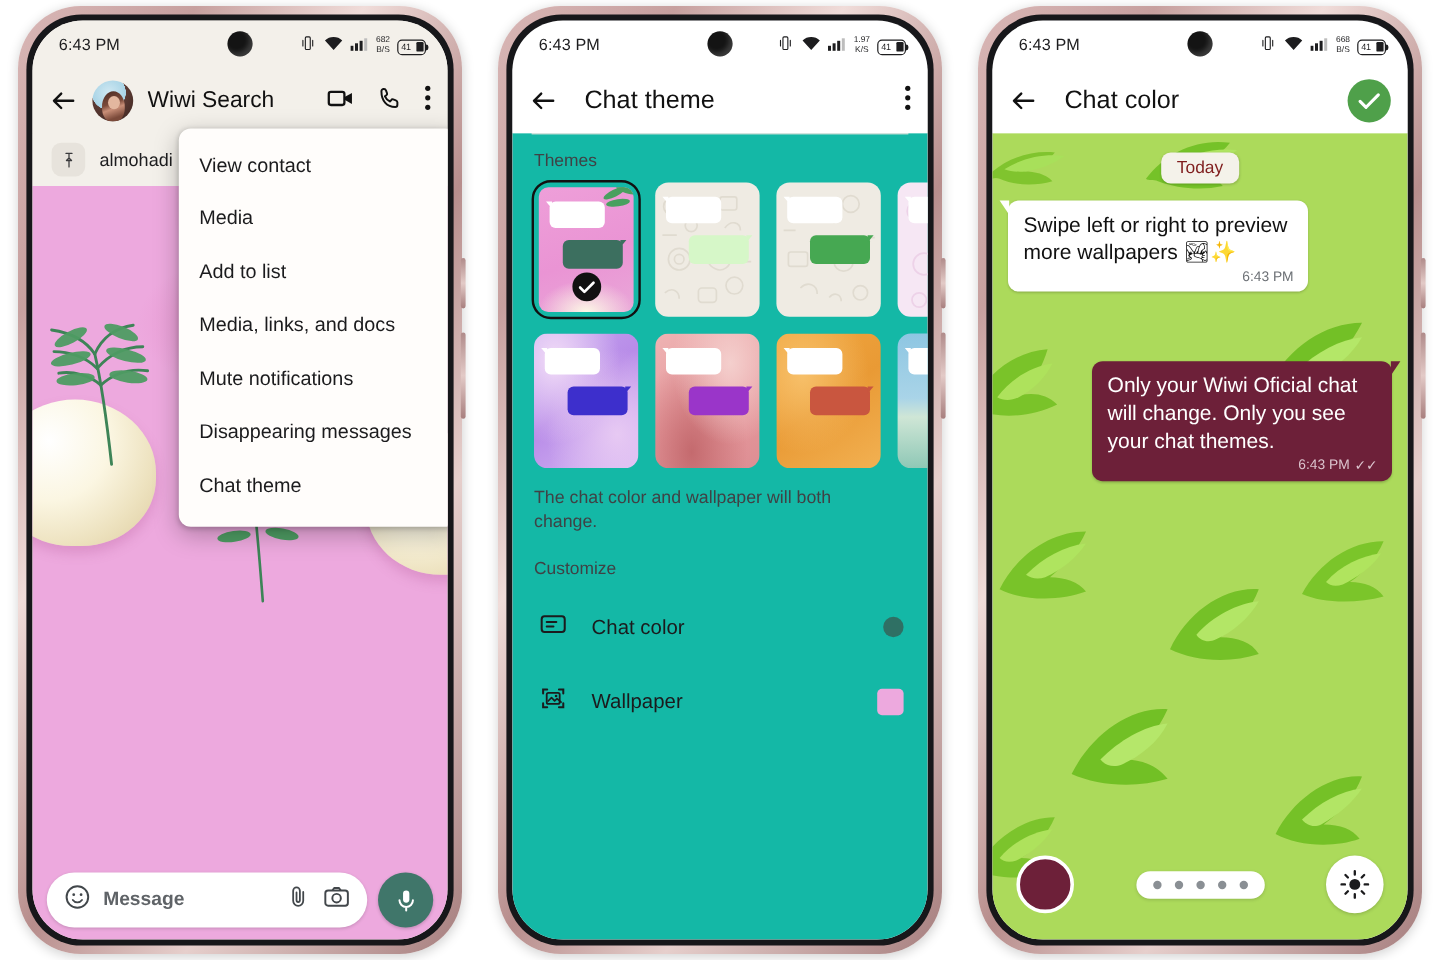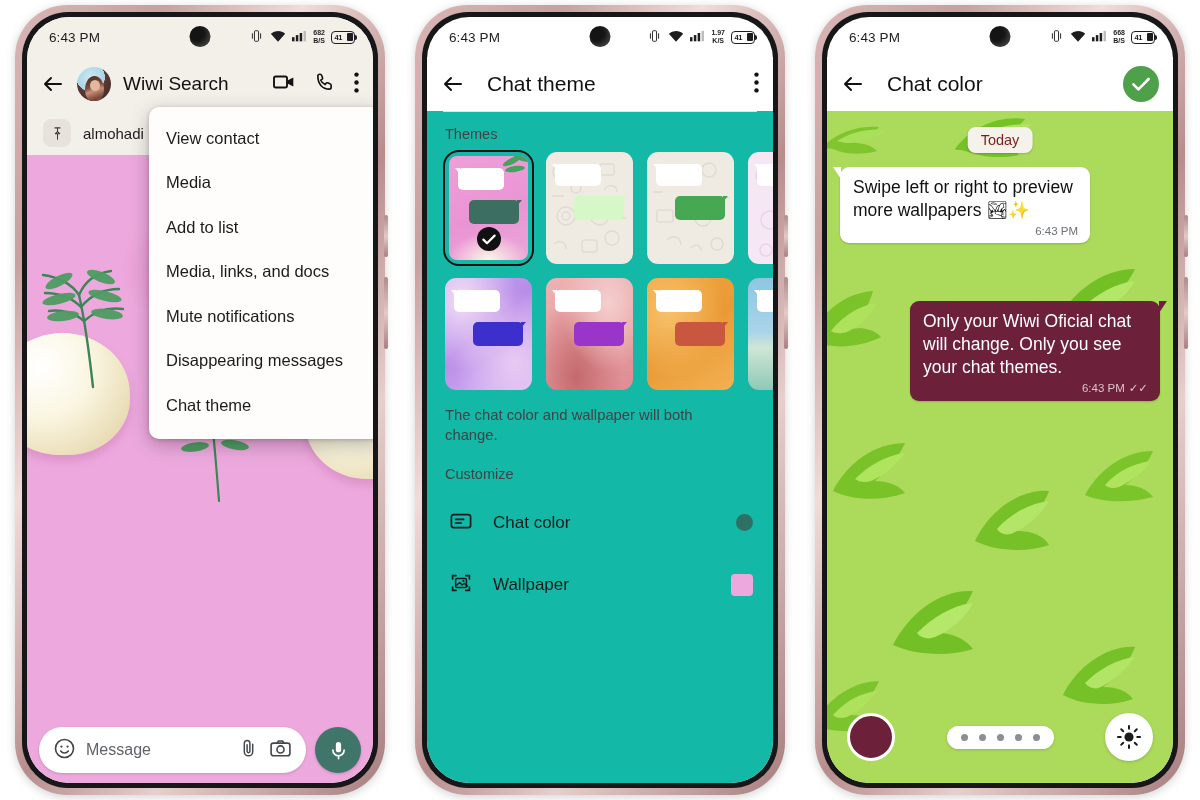--- a/index.html
+++ b/index.html
@@ -54,21 +54,21 @@
     position: relative;
     height: 40px;
     display: flex; align-items: center;
     justify-content: space-between;
     padding: 0 18px 0 22px;
     font-size: 13.5px;
     color: #1d1d1f;
     z-index: 30;
   }
   .sb-time { font-size: 13.5px; letter-spacing: .1px; }
-  .sb-right { display: flex; align-items: center; gap: 6px; font-weight: bold; }
+  .sb-right { display: flex; align-items: flex-end; gap: 6px; }
   .punchhole {
     position: absolute; left: 50%; top: 9px;
     transform: translateX(-50%);
     width: 21px; height: 21px; border-radius: 50%;
     background: #141414;
     box-shadow: inset -3px -3px 4px rgba(255,255,255,.16);
   }
   .ic { display: inline-block; }
   .datarate {
     font-size: 7px; line-height: 8px; text-align: center;
@@ -181,20 +181,21 @@
     display: flex; align-items: center; gap: 9px;
     padding: 0 12px;
     z-index: 16;
   }
   .composer-field {
     flex: 1 1 auto; height: 46px; border-radius: 26px;
     background: #ffffff;
     display: flex; align-items: center; gap: 10px;
     padding: 0 14px;
     box-shadow: 0 1px 3px rgba(0,0,0,.16);
+    font-weight: bold;
   }
   .composer-placeholder { flex: 1 1 auto; color: #5f6367; font-size: 16px; }
   .mic-btn {
     width: 46px; height: 46px; border-radius: 50%;
     background: #40766a;
     display: flex; align-items: center; justify-content: center;
     flex: 0 0 auto;
     box-shadow: 0 1px 3px rgba(0,0,0,.2);
   }
 

